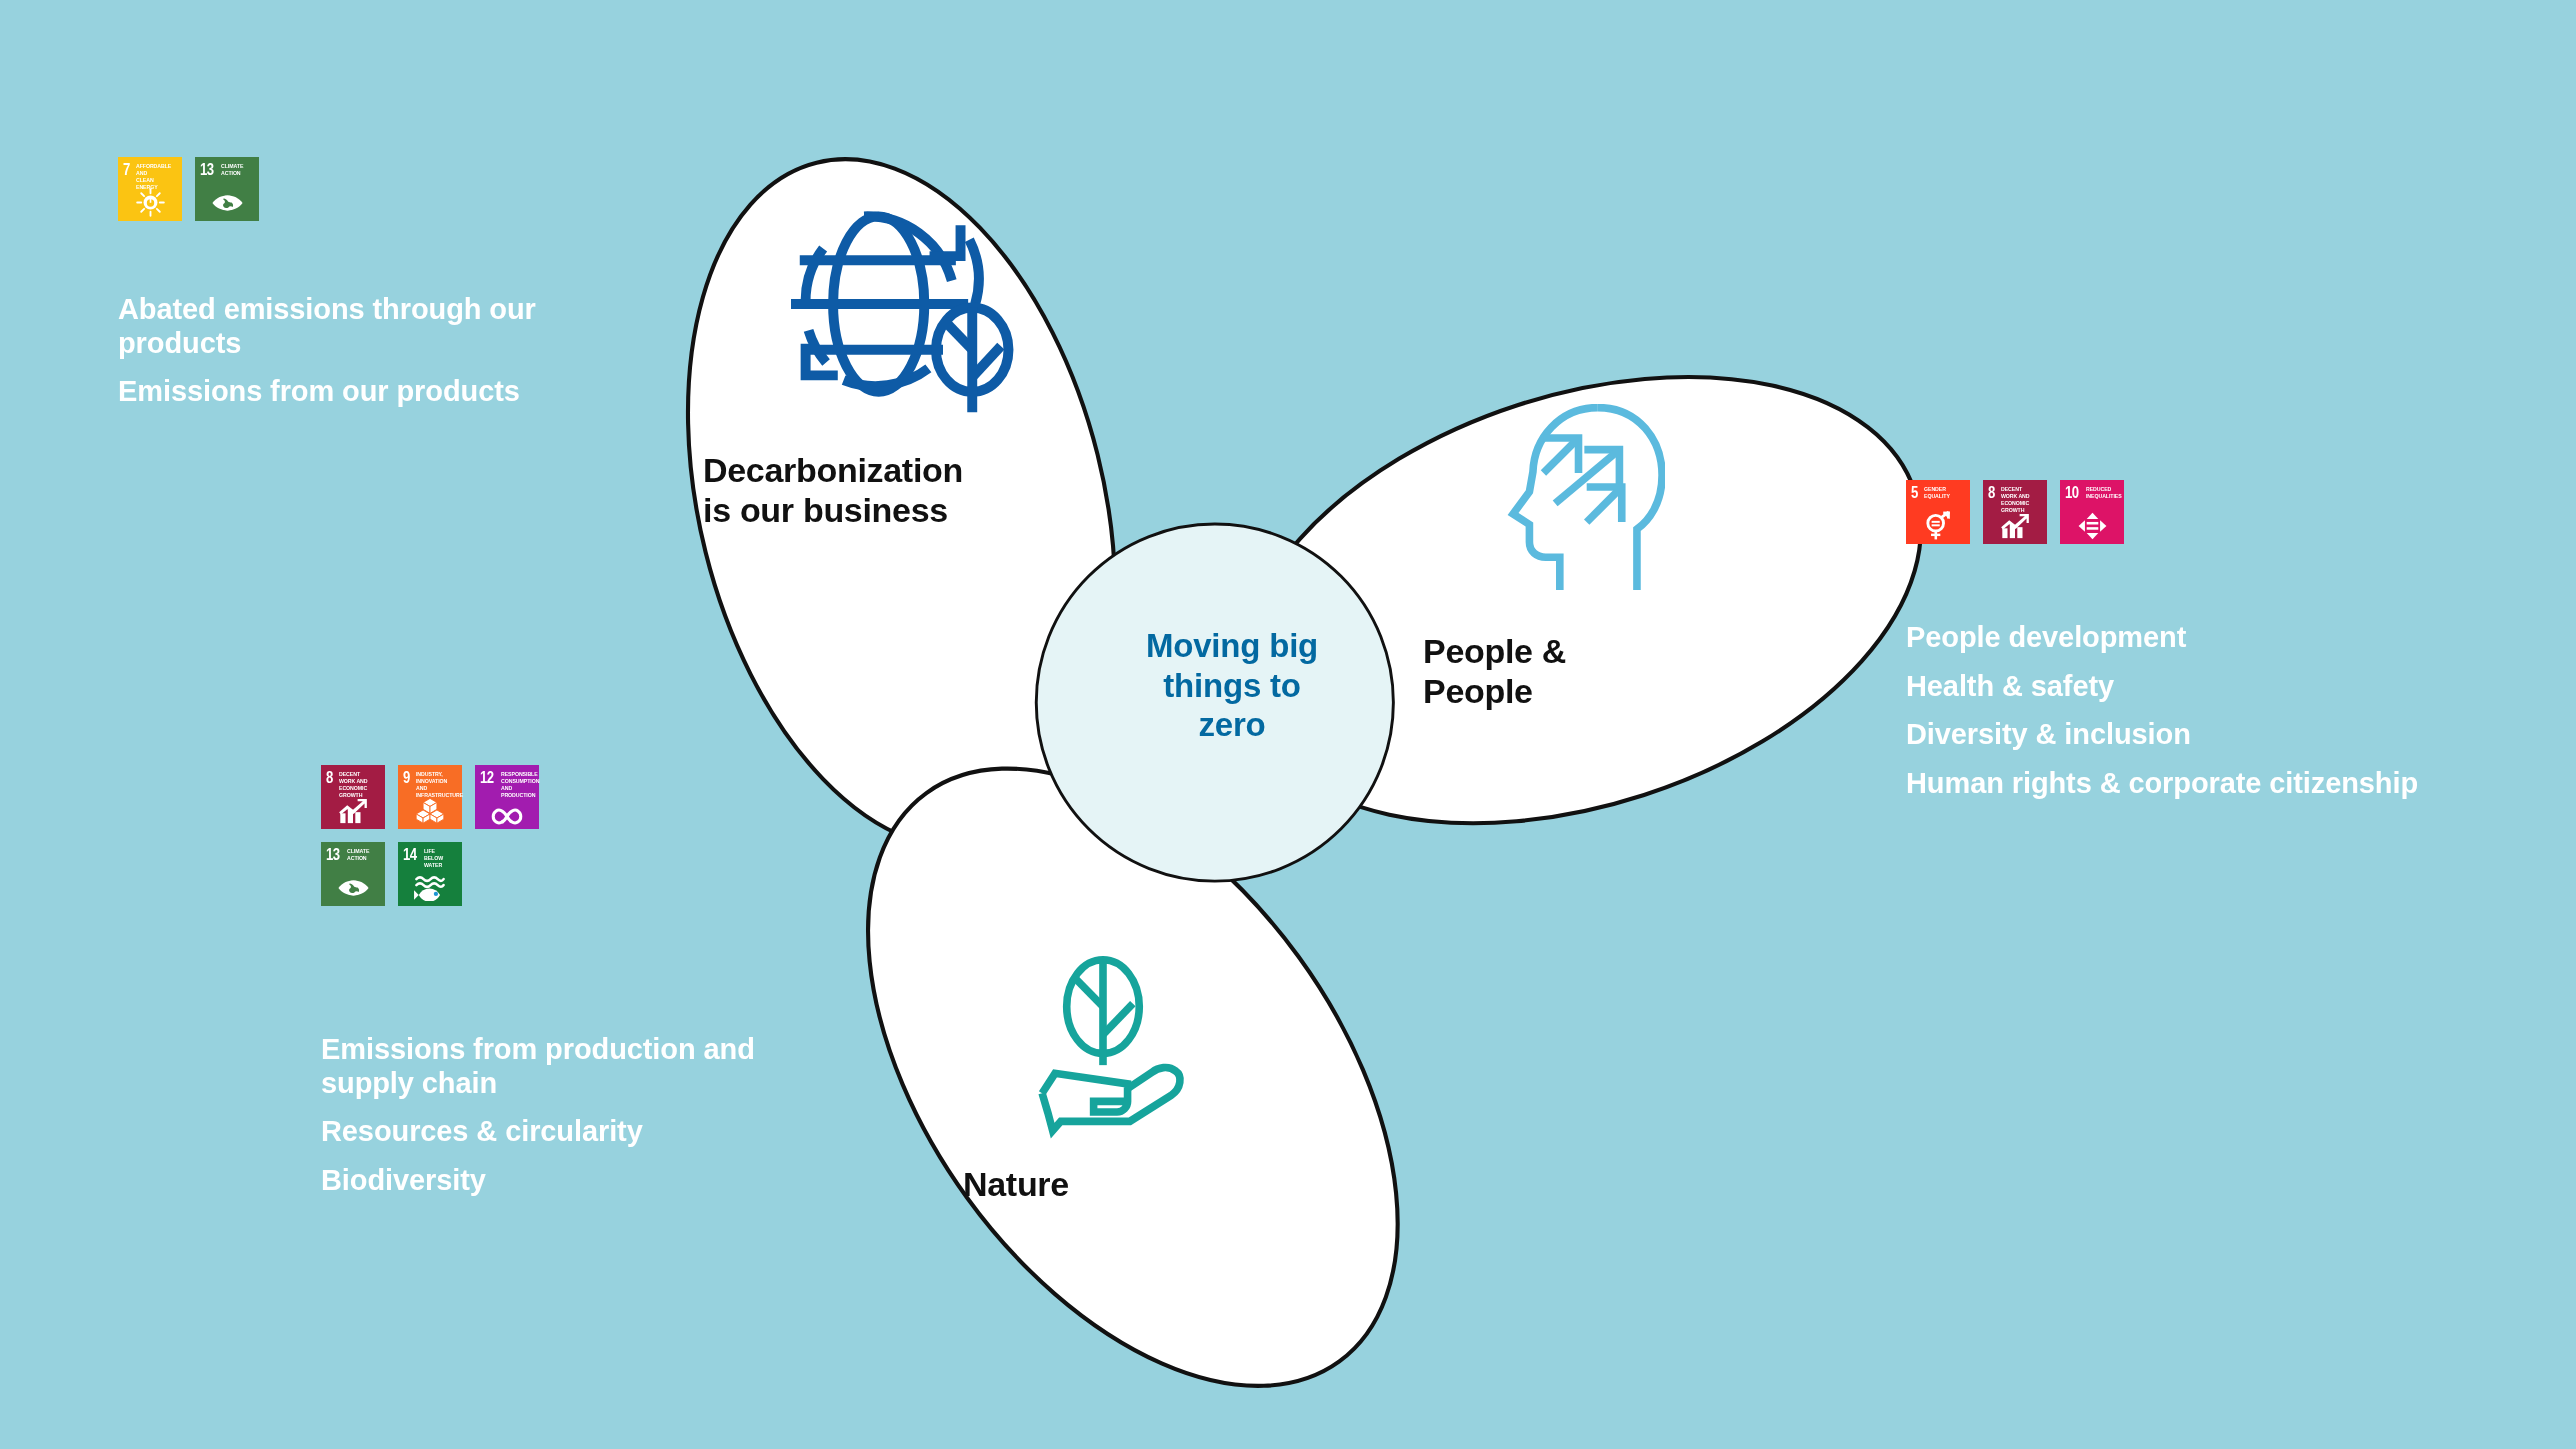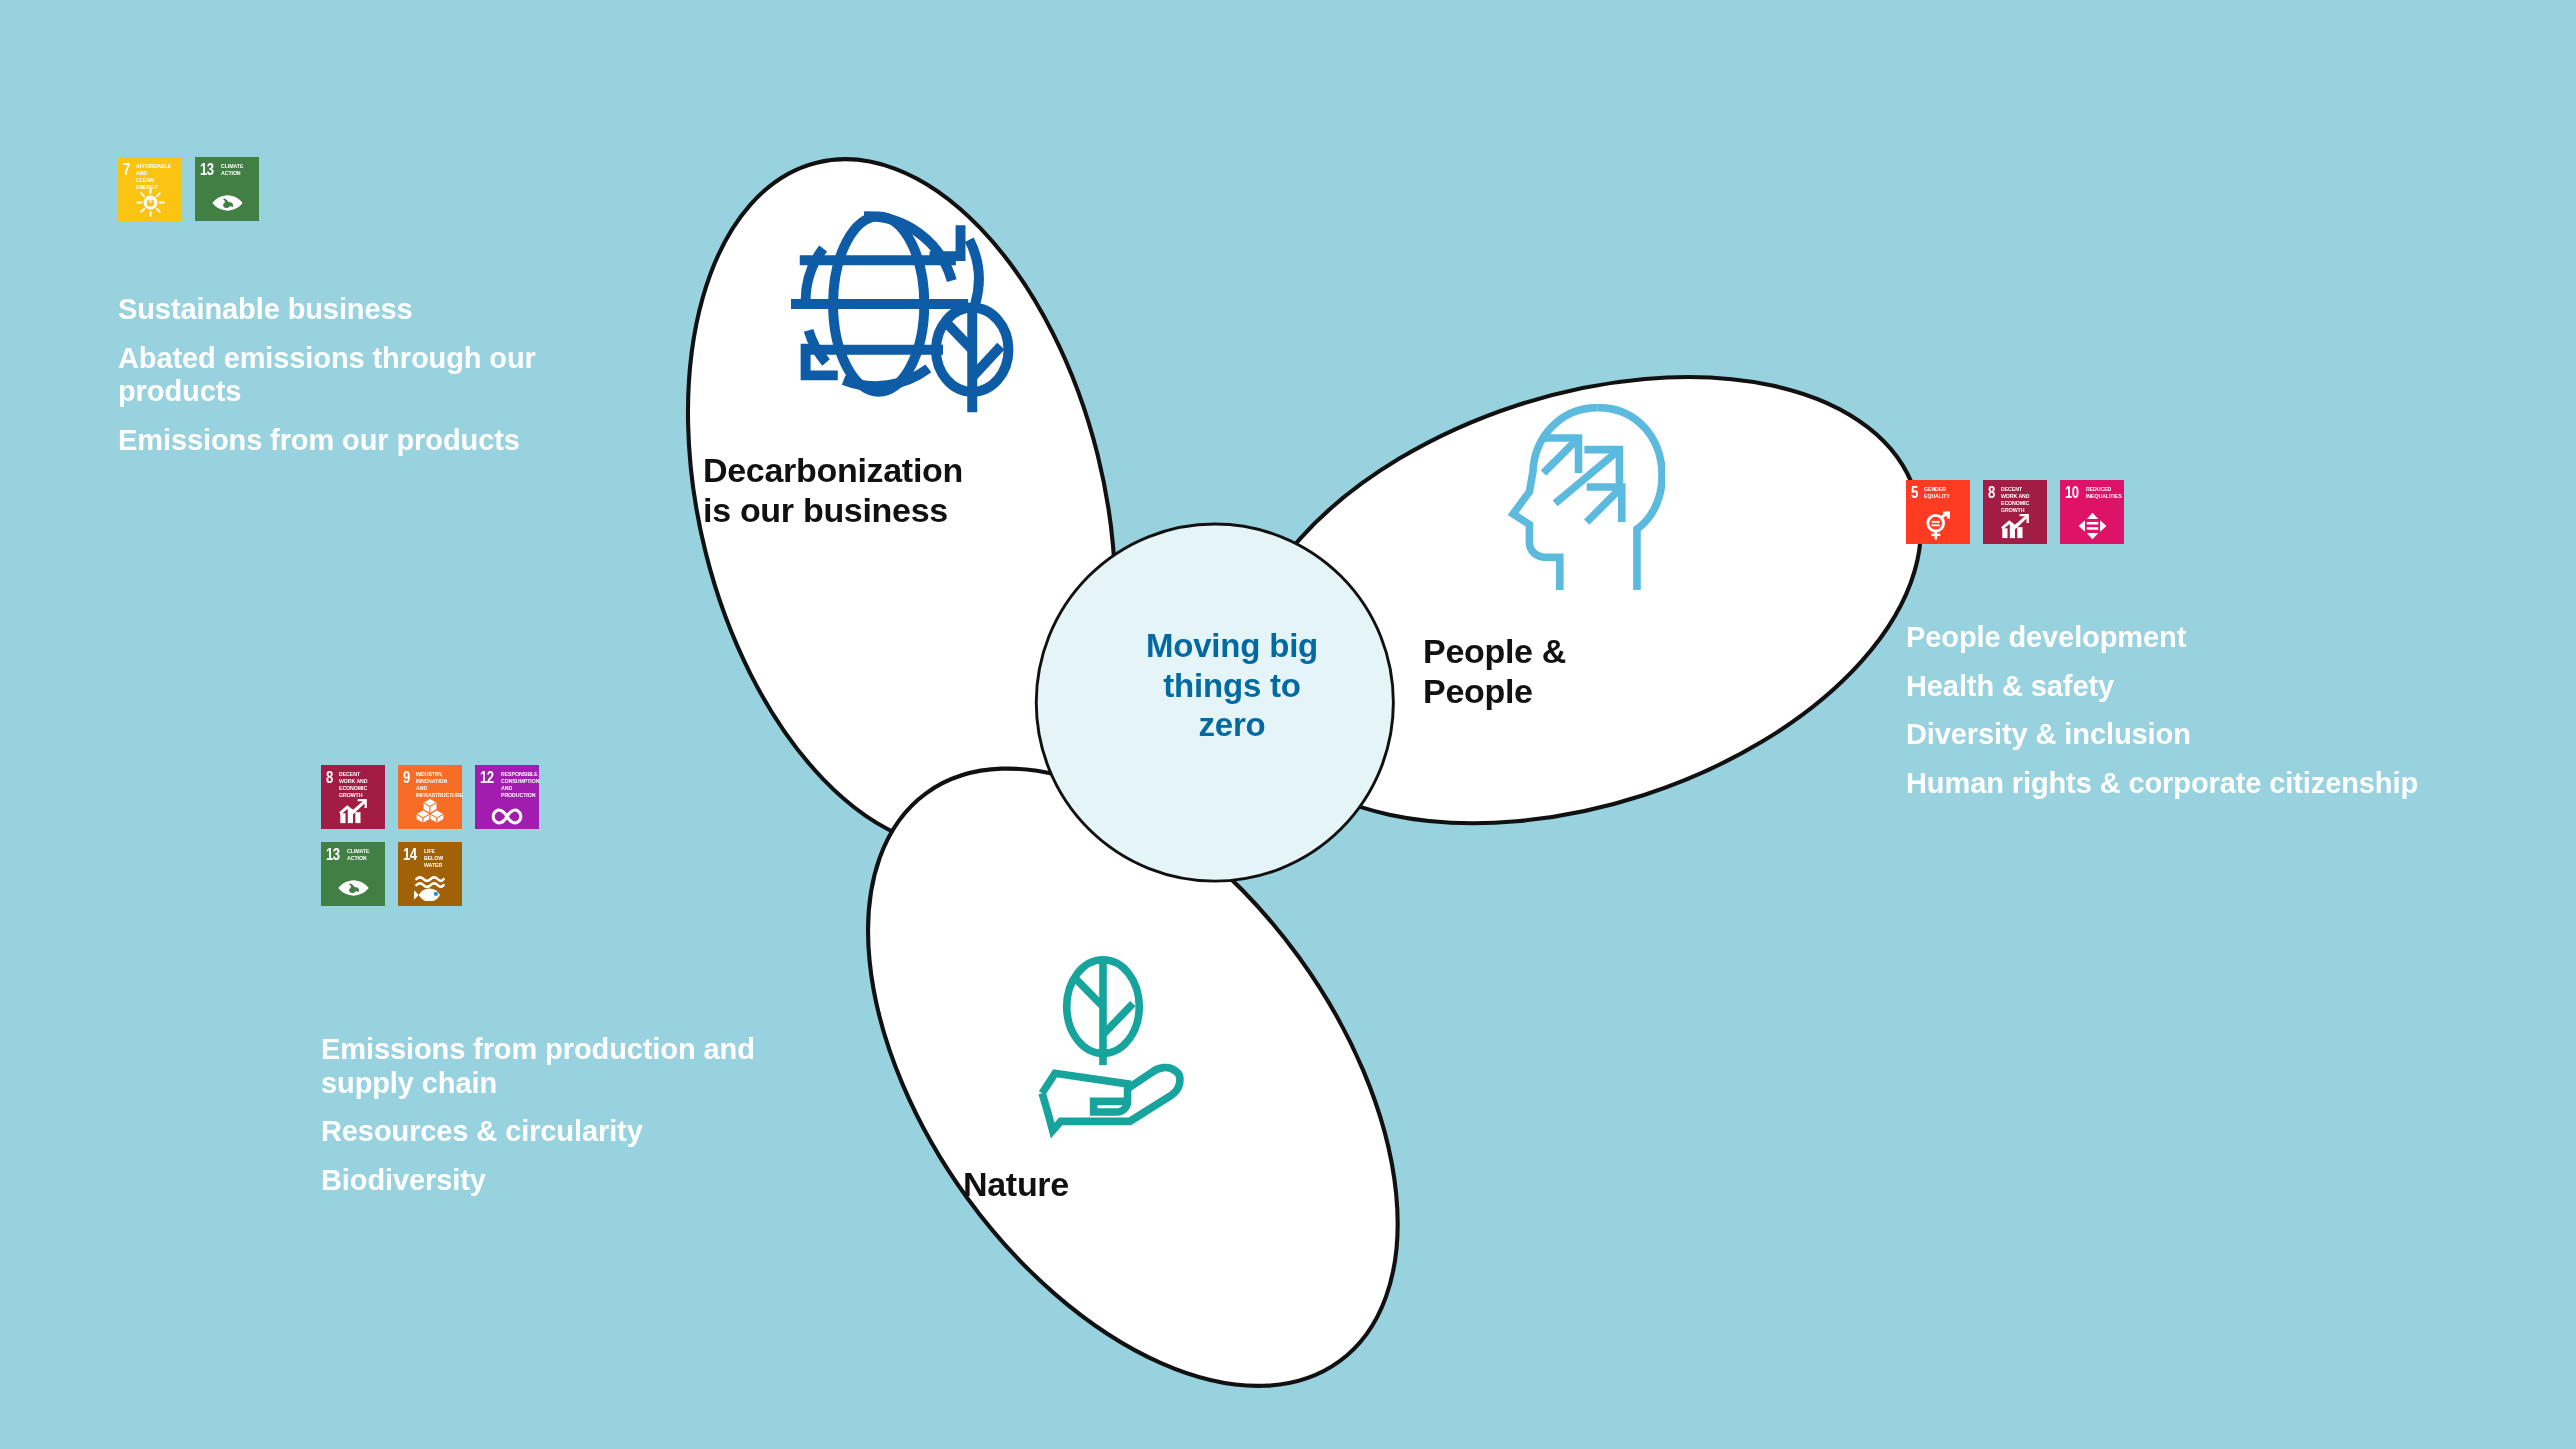--- a/index.html
+++ b/index.html
@@ -236,21 +236,20 @@
         <svg width="33" height="22" viewBox="0 0 56 38">
           <path d="M2 19 C14 2 42 2 54 19 C42 36 14 36 2 19 Z" fill="#fff"></path>
           <circle cx="28" cy="19" r="13" fill="#fff"></circle>
           <path d="M20 12 q5 3 3 7 q-4 2 -2 6 q3 4 8 2 q4 -4 8 -1 q2 -5 -2 -8 q-6 1 -8 -4 q-4 -4 -7 -2 z" fill="#417f45"></path>
         </svg>
       </div>
     </div>
   </div>
 
   <div class="txt-list" style="left:118px;top:293px;width:486px;">
-    <p>Sustainable business</p>
     <p>Abated emissions through our products</p>
     <p>Emissions from our products</p>
   </div>
 
   <div class="sdg-grid" style="position:absolute;left:321px;top:765px;width:246px;">
 
     <div class="sdg" style="background:#a31c44;">
       <div class="top">
         <span class="num">8</span>
         <span class="ttl">DECENT WORK AND
@@ -317,21 +316,21 @@
       </div>
       <div class="glyph">
         <svg width="33" height="22" viewBox="0 0 56 38">
           <path d="M2 19 C14 2 42 2 54 19 C42 36 14 36 2 19 Z" fill="#fff"></path>
           <circle cx="28" cy="19" r="13" fill="#fff"></circle>
           <path d="M20 12 q5 3 3 7 q-4 2 -2 6 q3 4 8 2 q4 -4 8 -1 q2 -5 -2 -8 q-6 1 -8 -4 q-4 -4 -7 -2 z" fill="#417f45"></path>
         </svg>
       </div>
     </div>
 
-    <div class="sdg" style="background:#a16207;">
+    <div class="sdg" style="background:#15803d;">
       <div class="top">
         <span class="num">14</span>
         <span class="ttl">LIFE
 BELOW WATER</span>
       </div>
       <div class="glyph">
         <svg width="32" height="26" viewBox="0 0 54 44">
           <g fill="none" stroke="#fff" stroke-width="4.4" stroke-linecap="round">
             <path d="M4 7 q6 -6 12 0 t12 0 t12 0 t10 0"></path>
             <path d="M4 17 q6 -6 12 0 t12 0 t12 0 t10 0"></path>

